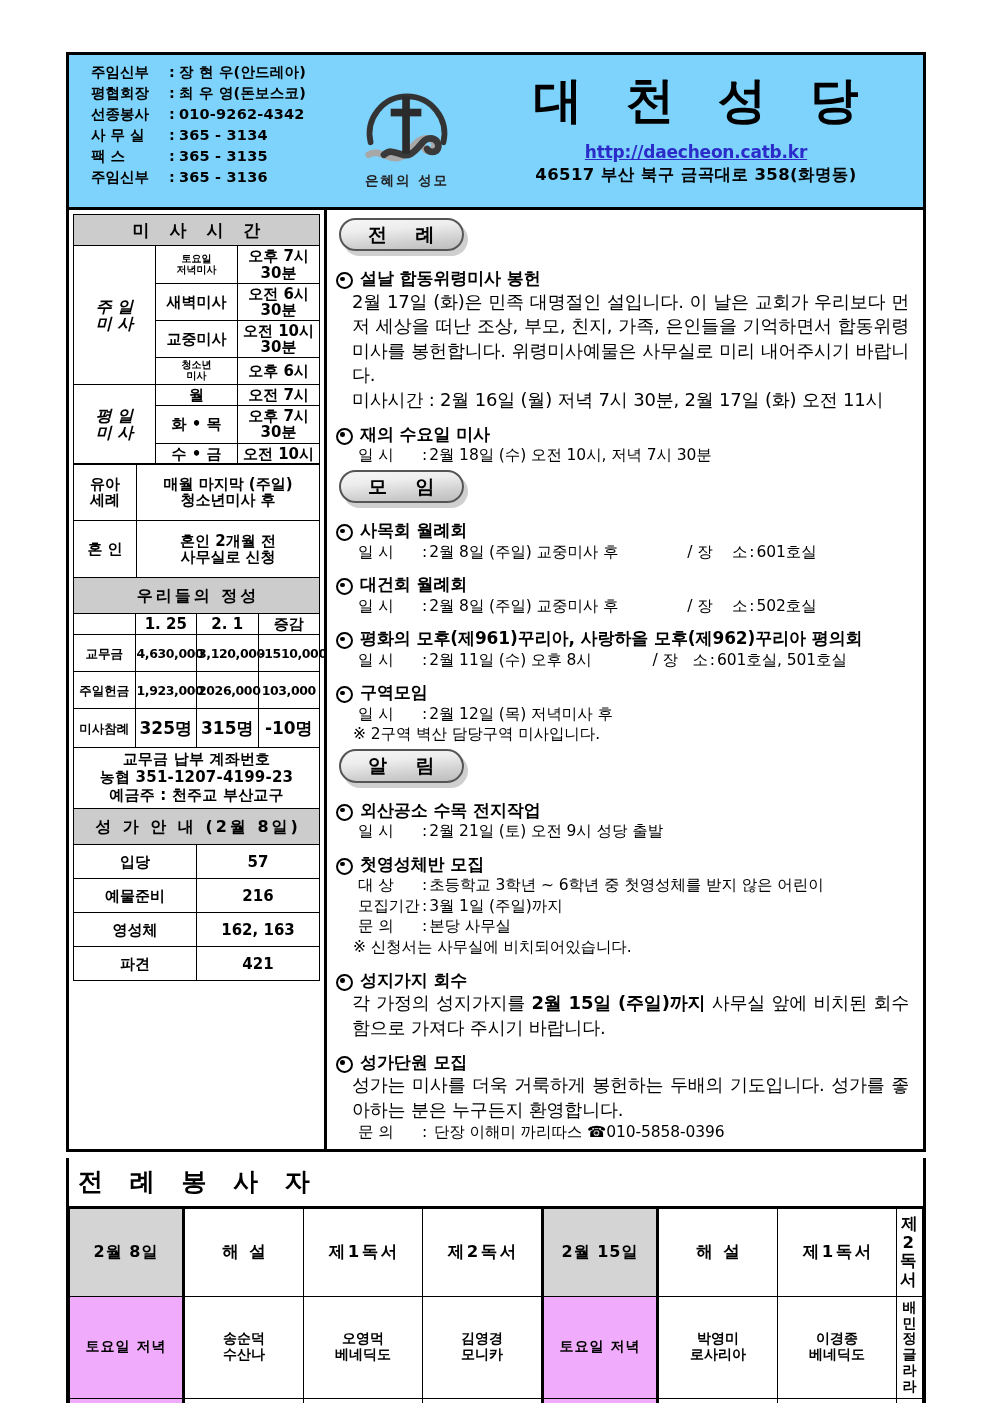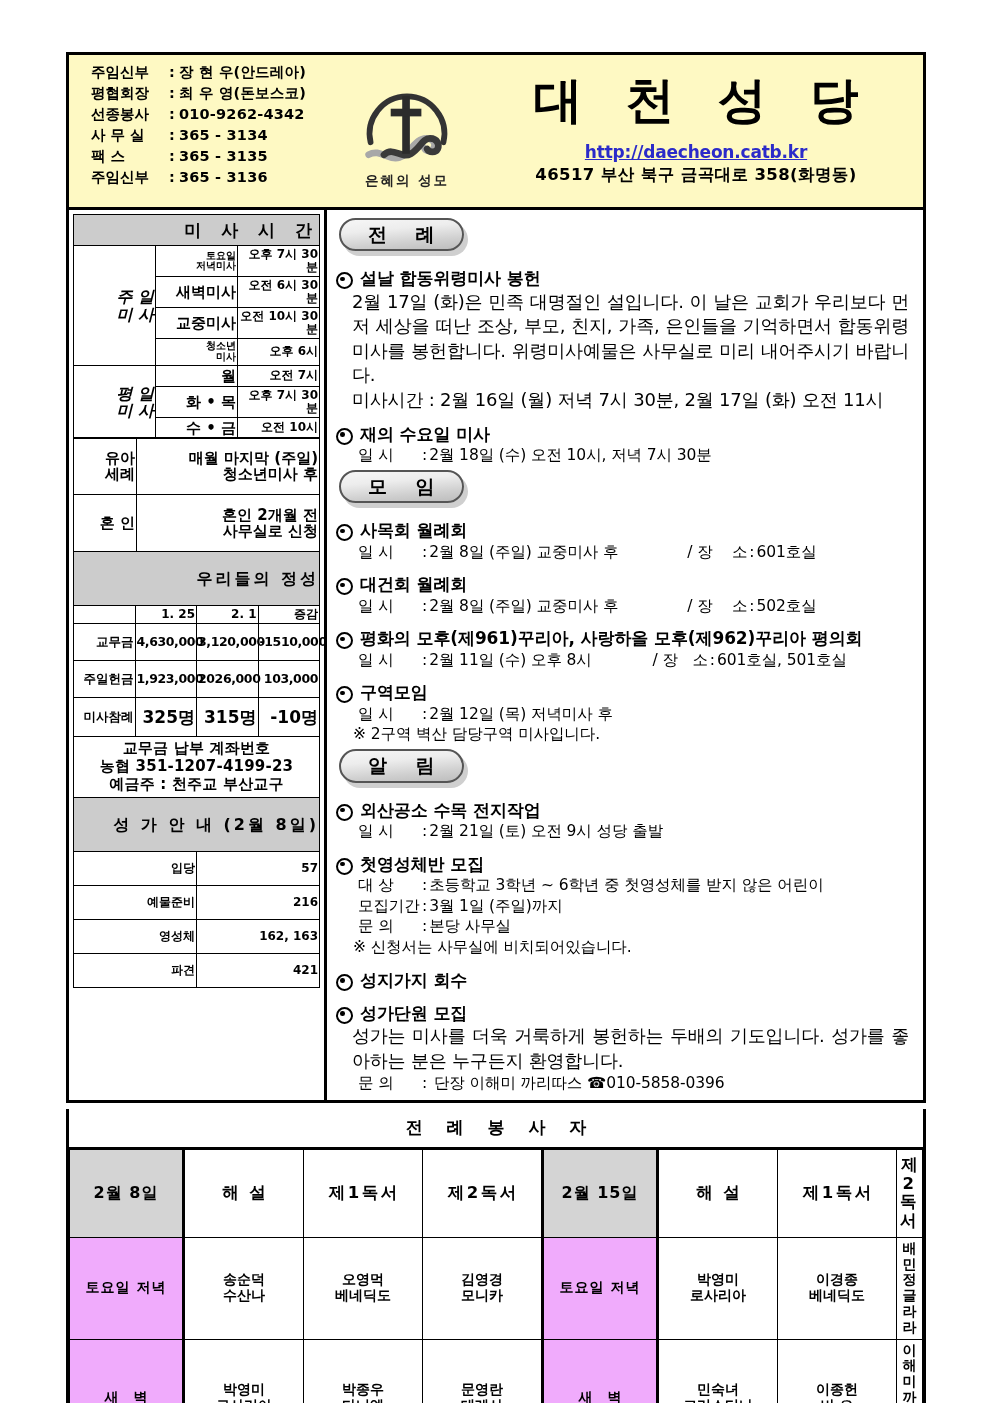--- a/index.html
+++ b/index.html
@@ -24,21 +24,21 @@
     box-sizing: border-box;
   }
 
   
   .header {
     border: 3px solid #000;
     height: 158px;
     box-sizing: border-box;
     display: flex;
     align-items: stretch;
-    background: #fef9c3;
+    background: #7dd3fc;
   }
   .header-contact {
     width: 268px;
     padding: 10px 0 0 22px;
     box-sizing: border-box;
   }
   .contact-row {
     display: flex;
     font-size: 14.5px;
     font-weight: bold;
@@ -127,48 +127,48 @@
   }
 
   
   table.lt {
     width: 100%;
     border-collapse: collapse;
     table-layout: fixed;
   }
   table.lt td, table.lt th {
     border: 1.5px solid #000;
-    text-align: right;
+    text-align: center;
     vertical-align: middle;
     font-weight: bold;
     padding: 2px 1px;
     line-height: 1.08;
   }
   .sec-head {
     background: #cccccc;
     font-size: 17px;
     letter-spacing: 7px;
     padding: 6px 0 6px 0 !important;
     text-indent: 7px;
   }
   .sec-head-sm {
     background: #cccccc;
     font-size: 16px;
     letter-spacing: 3px;
-    padding: 18px 0 !important;
+    padding: 9px 0 !important;
     text-indent: 3px;
   }
   .vlabel {
     font-size: 16px;
     letter-spacing: 0px;
     line-height: 1.12;
     font-style: italic;
   }
   .cell-k { font-size: 15px; line-height: 1.1; }
-  .cell-v { font-size: 12px; }
+  .cell-v { font-size: 15px; }
   .cell-sm { font-size: 12.5px; }
   .cell-num { font-size: 12.5px; letter-spacing: -0.4px; }
   .cell-num-big { font-size: 17px; }
   .two-line { font-size: 10px; line-height: 1.12; }
 
   .bank-box {
     border: 1.5px solid #000;
     border-top: none;
     text-align: center;
     font-size: 15px;
@@ -249,22 +249,22 @@
   
   .bottom {
     border: 3px solid #000;
     border-top: none;
     margin-top: 6px;
     box-sizing: border-box;
     padding: 0;
     background: #fff;
   }
   .bottom-title {
-    text-align: center;
-    font-size: 17px;
+    text-align: left;
+    font-size: 25px;
     font-weight: bold;
     letter-spacing: 9px;
     text-indent: 9px;
     padding: 7px 0 8px 0;
     border-bottom: 2.5px solid #000;
   }
   table.bt {
     width: 100%;
     border-collapse: collapse;
     table-layout: fixed;
@@ -575,20 +575,21 @@
           <span class="lbl">문     의</span><span class="sep">:</span><span>본당 사무실</span>
         </div>
         <div class="item-body" style="margin-left:18px">※ 신청서는 사무실에 비치되어있습니다.</div>
       </div>
 
       <div class="item">
         <div class="item-title">
           <span class="bullet"></span>
           <span>성지가지 회수</span>
         </div>
+        <div class="para"><span>각 가정의 성지가지를 </span><b>2월 15일 (주일)까지</b><span> 사무실 앞에 비치된 회수함으로 가져다 주시기  바랍니다.</span></div>
       </div>
 
       <div class="item">
         <div class="item-title">
           <span class="bullet"></span>
           <span>성가단원 모집</span>
         </div>
         <div class="para">성가는 미사를 더욱 거룩하게 봉헌하는 두배의 기도입니다. 성가를 좋아하는 분은 누구든지 환영합니다.</div>
         <div class="item-body">
           <span class="lbl">문     의</span><span class="sep">:</span><span> 단장 이해미 까리따스 ☎010-5858-0396</span>

